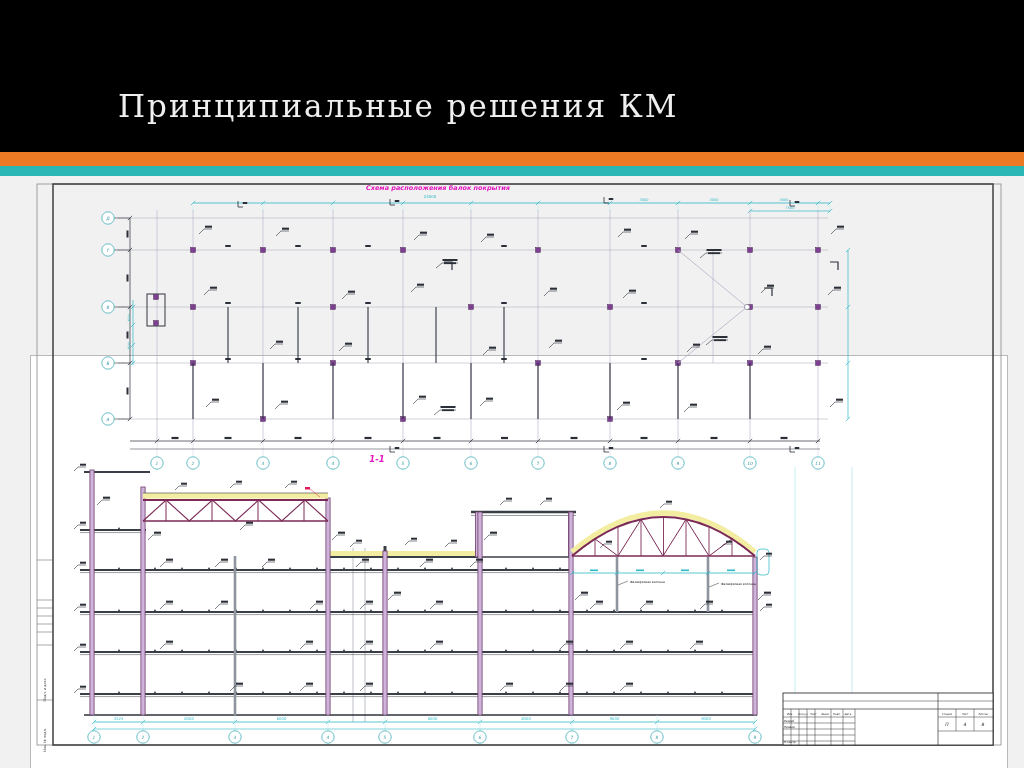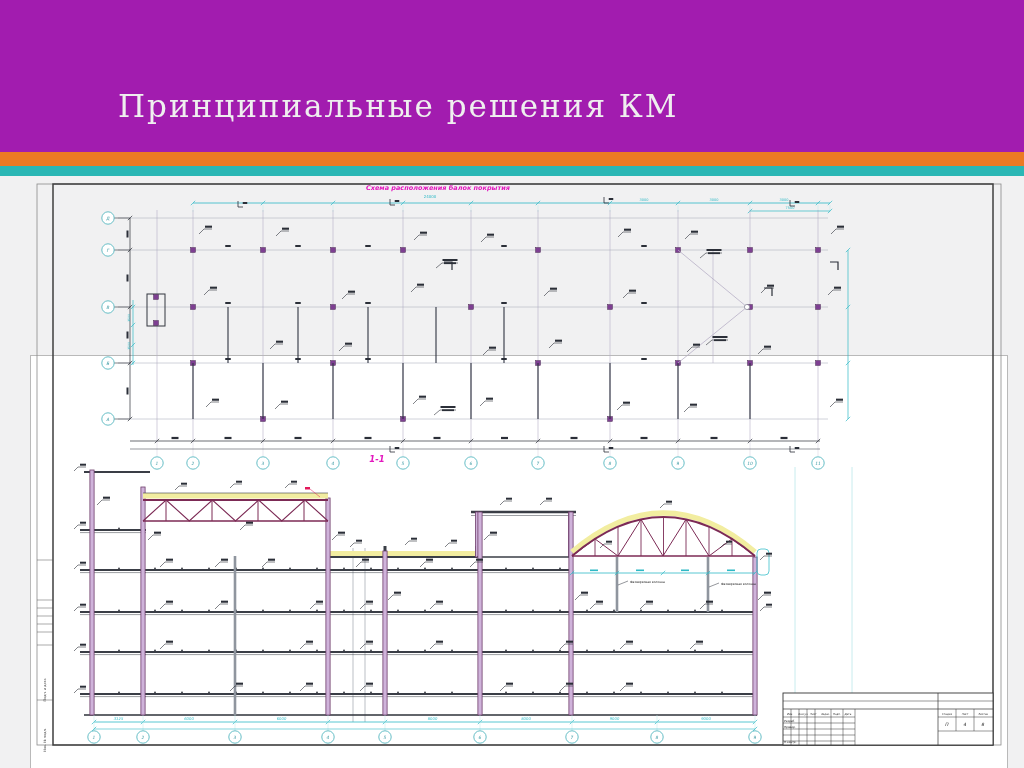--- a/index.html
+++ b/index.html
@@ -12,21 +12,21 @@
   .stripe-t{position:absolute;left:0;top:166px;width:1024px;height:10px;background:#2bb7b5;}
   .body-area{position:absolute;left:0;top:176px;width:1024px;height:592px;background:#f1f1f2;}
   .sheet{position:absolute;left:30px;top:179px;width:978px;height:568px;background:#ffffff;
          border:1px solid #b9b9b9;box-sizing:border-box;}
   svg{position:absolute;left:0;top:0;}
 </style>
 </head>
 <body>
 
 <div class="slide">
-  <div class="hdr" style="background: #a21caf;">
+  <div class="hdr" style="background: #000000;">
     <h1>Принципиальные решения КМ</h1>
   </div>
   <div class="stripe-o" style="background: rgb(236, 122, 36);"></div>
   <div class="stripe-t" style="background: rgb(43, 183, 181);"></div>
   <div class="body-area" style="background: rgb(241, 241, 242);">
     <div class="sheet"></div>
   </div>
   <svg id="dwg" width="1024" height="768" viewBox="0 0 1024 768">
       <g>
         <rect x="37" y="184" width="964" height="561" fill="none" stroke="#8a8a8a" stroke-width="0.8"></rect>

